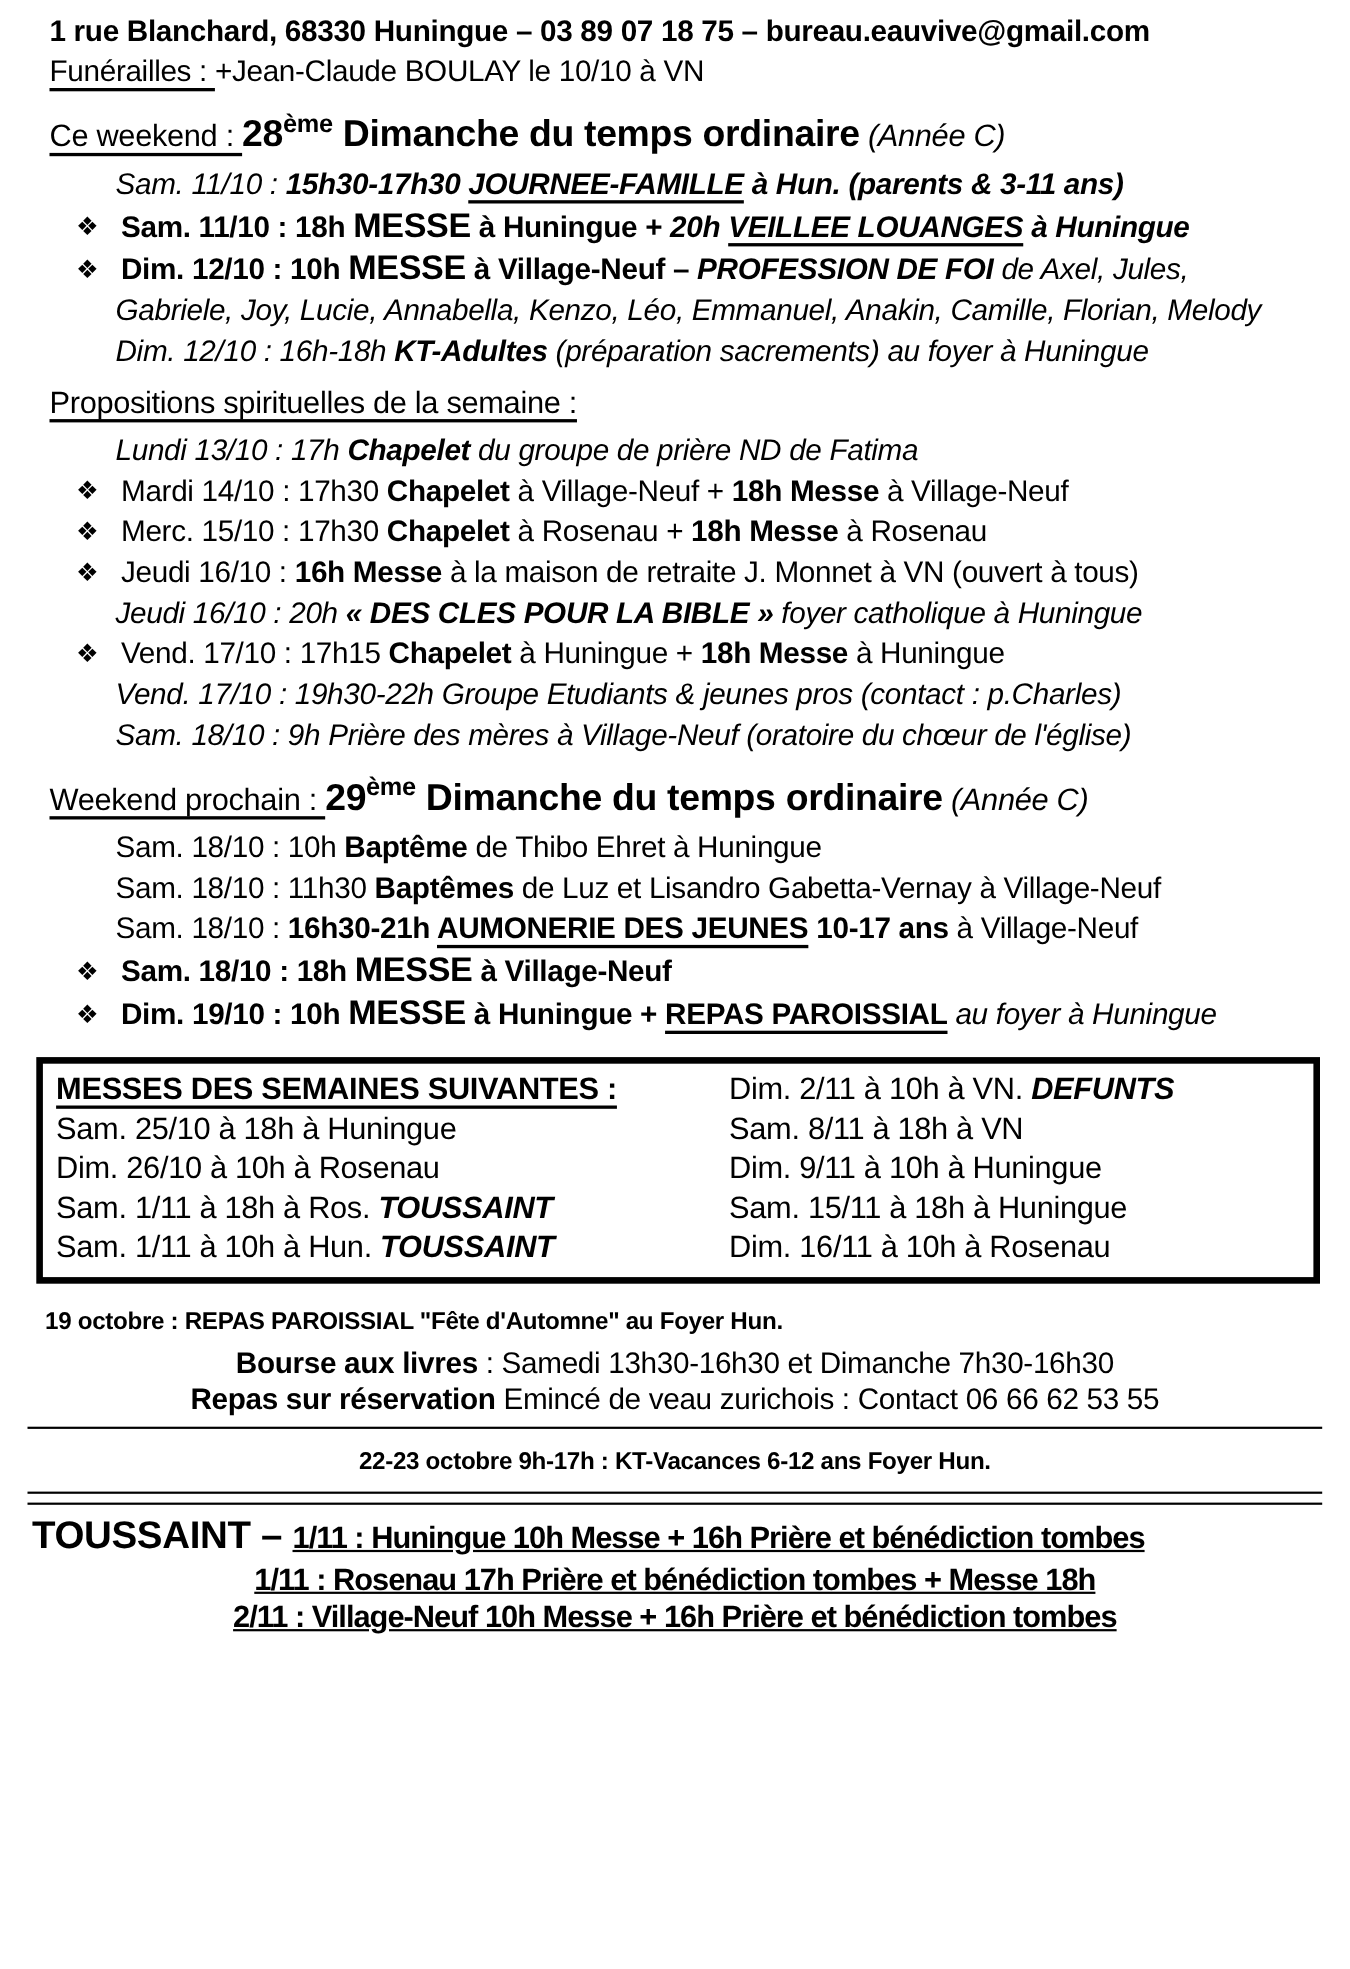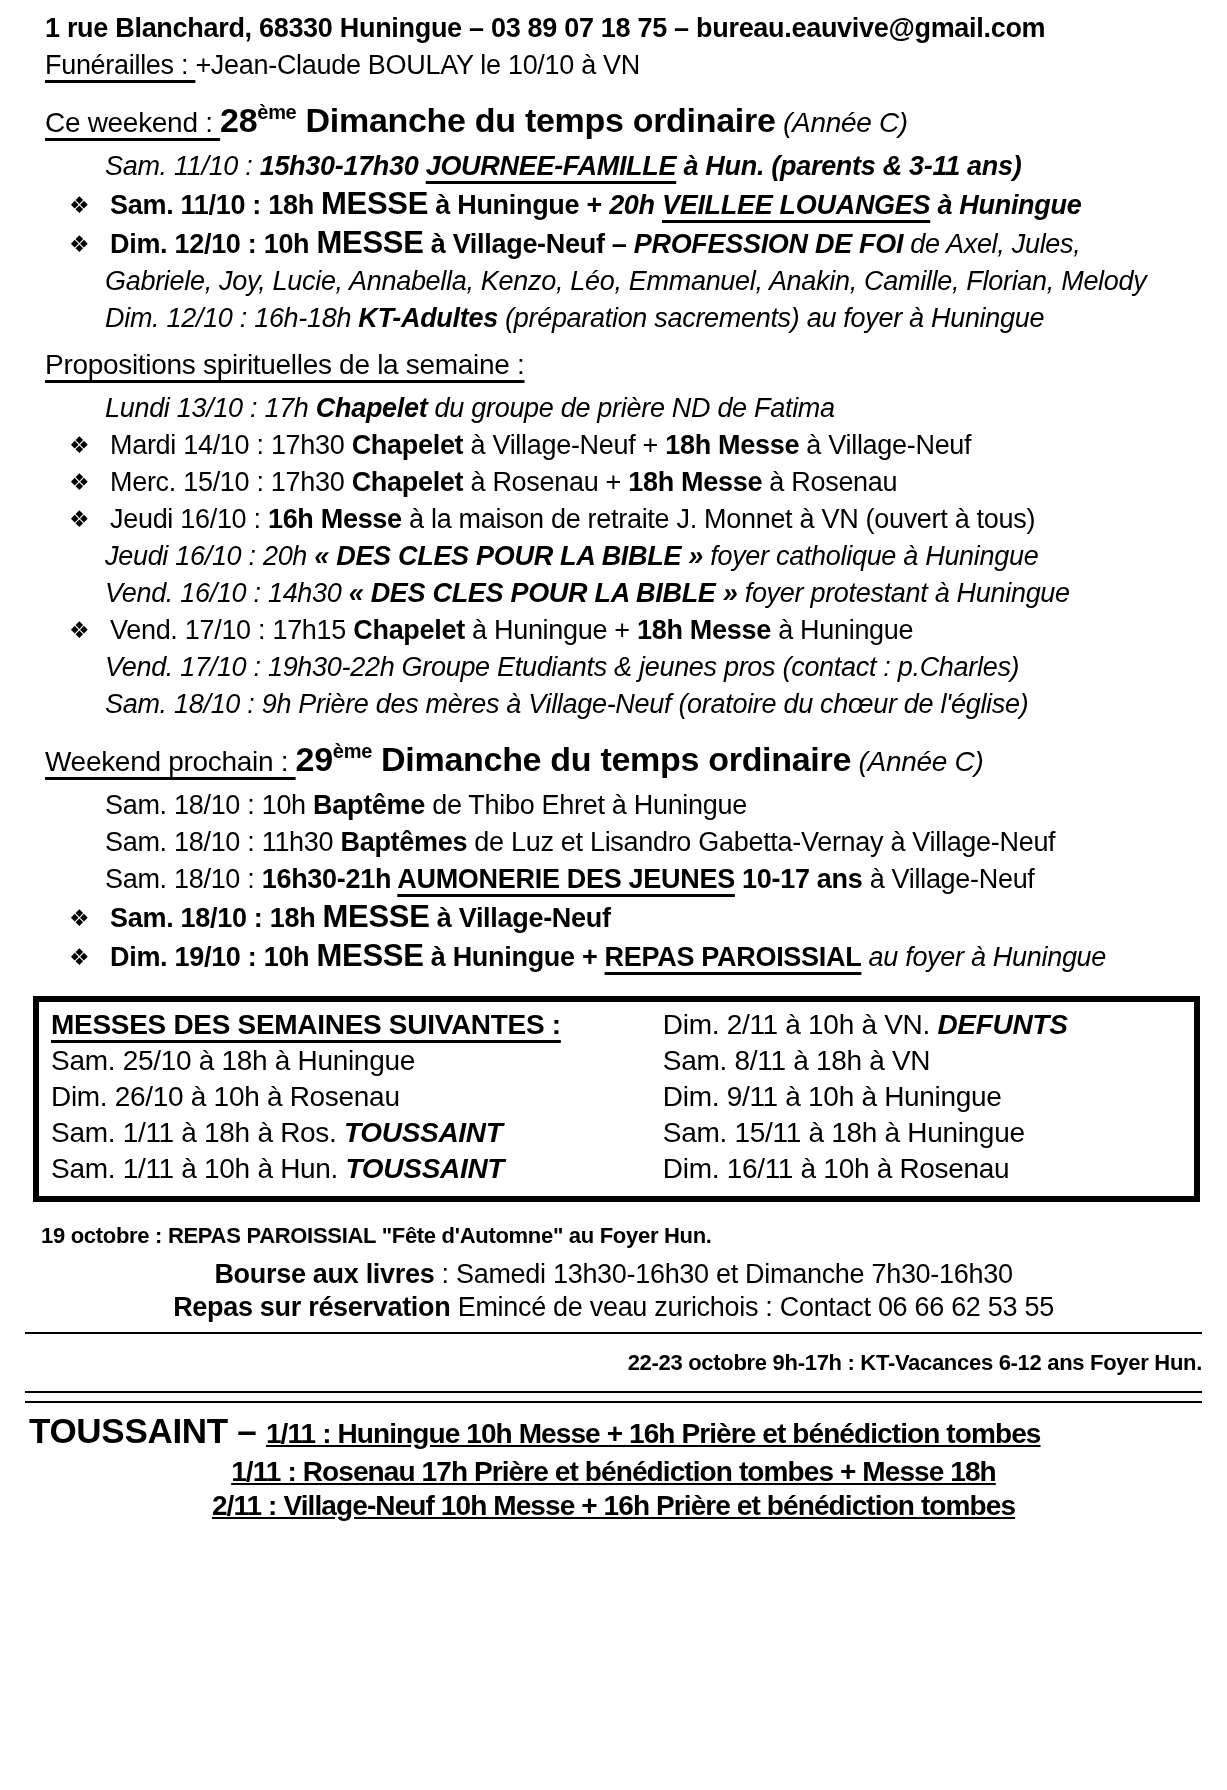--- a/index.html
+++ b/index.html
@@ -20,40 +20,40 @@
   .heading{font-size:28px;line-height:50px;margin-top:3px;}
   .indent1{padding-left:60px;}
   .has-bullet{padding-left:24px;}
   .blt{display:inline-block;width:41px;font-size:23px;vertical-align:1px;}
 
   
   .b{font-weight:bold;}
   .i{font-style:italic;}
   .u{text-decoration:underline;text-decoration-thickness:3px;text-underline-offset:6px;}
   .h{font-size:34px;}
-  .sups{font-size:20px;vertical-align:13px;}
+  .sups{font-size:23px;vertical-align:13px;}
   .lg{font-size:31px;}
   .xl{font-size:22px;}
   .tb{font-size:35px;}
   .cond{font-size:28px;letter-spacing:-0.9px;text-decoration:underline;}
 
   
   .messes-box{margin:20px 27px 0 33px;border:6px solid #000;display:flex;
               padding:5px 10px 9px 12px;font-size:28px;}
   .messes-box .line{line-height:36px;}
   .col-left{width:54%;}
   .col-right{width:46%;}
 
   
   .bottom{padding:0 25px;font-size:27px;}
   .bottom .line{white-space:nowrap;}
   .rule{border:none;border-top:2px solid #000;height:0;margin:8px 0 7px;}
   .center{text-align:center;}
   .small{line-height:33px;}
-  .banner{line-height:40px;text-align:right;}
+  .banner{line-height:40px;}
   .l19{line-height:44px;margin-top:10px;padding-left:16px;}
   .tline1{line-height:42px;padding-left:4px;}
   .tline{line-height:34px;}
 </style>
 </head>
 <body>
 
 <div class="page">
 
 
@@ -65,21 +65,20 @@
       <div class="line  has-bullet"><span class="blt">❖</span><span class="b">Sam. 11/10 : 18h </span><span class="b lg">MESSE</span><span class="b"> à Huningue + </span><span class="b i">20h </span><span class="b i u">VEILLEE LOUANGES</span><span class="b i"> à Huningue</span></div>
       <div class="line  has-bullet"><span class="blt">❖</span><span class="b">Dim. 12/10 : 10h </span><span class="b lg">MESSE</span><span class="b"> à Village-Neuf – </span><span class="b i">PROFESSION DE FOI</span><span class="i"> de Axel, Jules,</span></div>
       <div class="line indent1"><span class="i">Gabriele, Joy, Lucie, Annabella, Kenzo, Léo, Emmanuel, Anakin, Camille, Florian, Melody</span></div>
       <div class="line indent1"><span class="i">Dim. 12/10 : 16h-18h </span><span class="b i">KT-Adultes</span><span class="i"> (préparation sacrements) au foyer à Huningue</span></div>
       <div class="line heading"><span class="u">Propositions spirituelles de la semaine :</span></div>
       <div class="line indent1"><span class="i">Lundi 13/10 : 17h </span><span class="b i">Chapelet</span><span class="i"> du groupe de prière ND de Fatima</span></div>
       <div class="line  has-bullet"><span class="blt">❖</span><span>Mardi 14/10 : 17h30 </span><span class="b">Chapelet</span><span> à Village-Neuf + </span><span class="b">18h Messe</span><span> à Village-Neuf</span></div>
       <div class="line  has-bullet"><span class="blt">❖</span><span>Merc. 15/10 : 17h30 </span><span class="b">Chapelet</span><span> à Rosenau + </span><span class="b">18h Messe</span><span> à Rosenau</span></div>
       <div class="line  has-bullet"><span class="blt">❖</span><span>Jeudi 16/10 : </span><span class="b">16h Messe</span><span> à la maison de retraite J. Monnet à VN (ouvert à tous)</span></div>
       <div class="line indent1"><span class="i">Jeudi 16/10 : 20h </span><span class="b i">« DES CLES POUR LA BIBLE »</span><span class="i"> foyer catholique à Huningue</span></div>
-      <div class="line indent1"><span class="i">Vend. 16/10 : 14h30 </span><span class="b i">« DES CLES POUR LA BIBLE »</span><span class="i"> foyer protestant à Huningue</span></div>
       <div class="line  has-bullet"><span class="blt">❖</span><span>Vend. 17/10 : 17h15 </span><span class="b">Chapelet</span><span> à Huningue + </span><span class="b">18h Messe</span><span> à Huningue</span></div>
       <div class="line indent1"><span class="i">Vend. 17/10 : 19h30-22h Groupe Etudiants &amp; jeunes pros (contact : p.Charles)</span></div>
       <div class="line indent1"><span class="i">Sam. 18/10 : 9h Prière des mères à Village-Neuf (oratoire du chœur de l'église)</span></div>
       <div class="line heading"><span class="u">Weekend prochain : </span><span class="h b"> 29</span><span class="b sups">ème</span><span class="h b"> Dimanche du temps ordinaire</span><span class="i"> (Année C)</span></div>
       <div class="line indent1"><span>Sam. 18/10 : 10h </span><span class="b">Baptême</span><span> de Thibo Ehret à Huningue</span></div>
       <div class="line indent1"><span>Sam. 18/10 : 11h30 </span><span class="b">Baptêmes</span><span> de Luz et Lisandro Gabetta-Vernay à Village-Neuf</span></div>
       <div class="line indent1"><span>Sam. 18/10 : </span><span class="b">16h30-21h </span><span class="b u">AUMONERIE DES JEUNES</span><span class="b"> 10-17 ans</span><span> à Village-Neuf</span></div>
       <div class="line  has-bullet"><span class="blt">❖</span><span class="b">Sam. 18/10 : 18h </span><span class="b lg">MESSE</span><span class="b"> à Village-Neuf</span></div>
       <div class="line  has-bullet"><span class="blt">❖</span><span class="b">Dim. 19/10 : 10h </span><span class="b lg">MESSE</span><span class="b"> à Huningue + </span><span class="b u">REPAS PAROISSIAL</span><span class="i"> au foyer à Huningue</span></div>
     </div>

